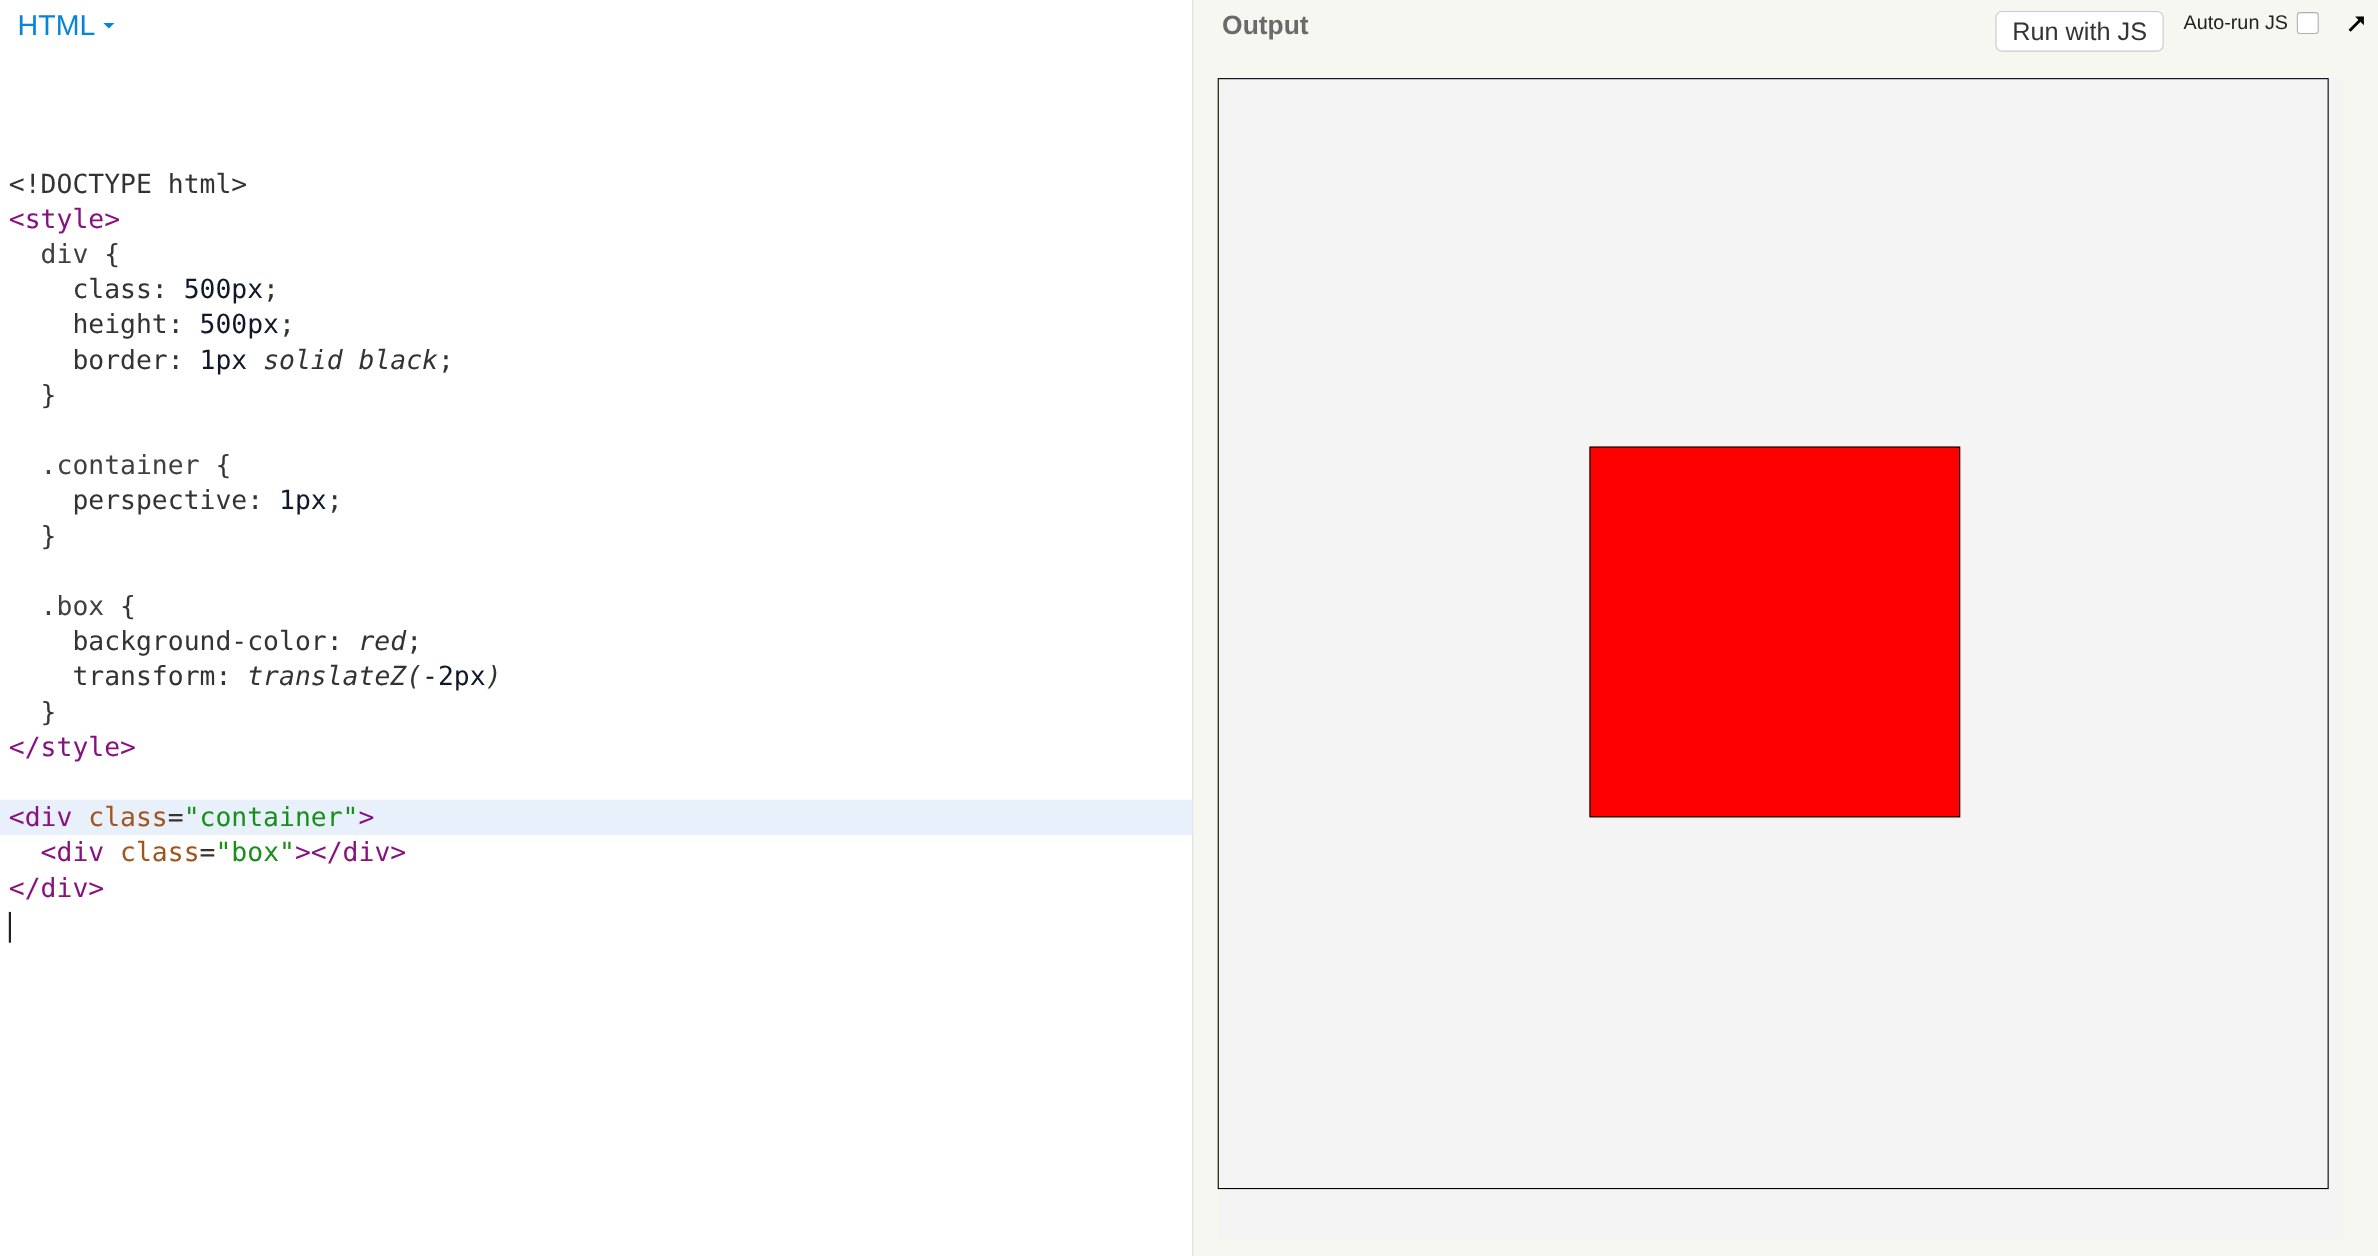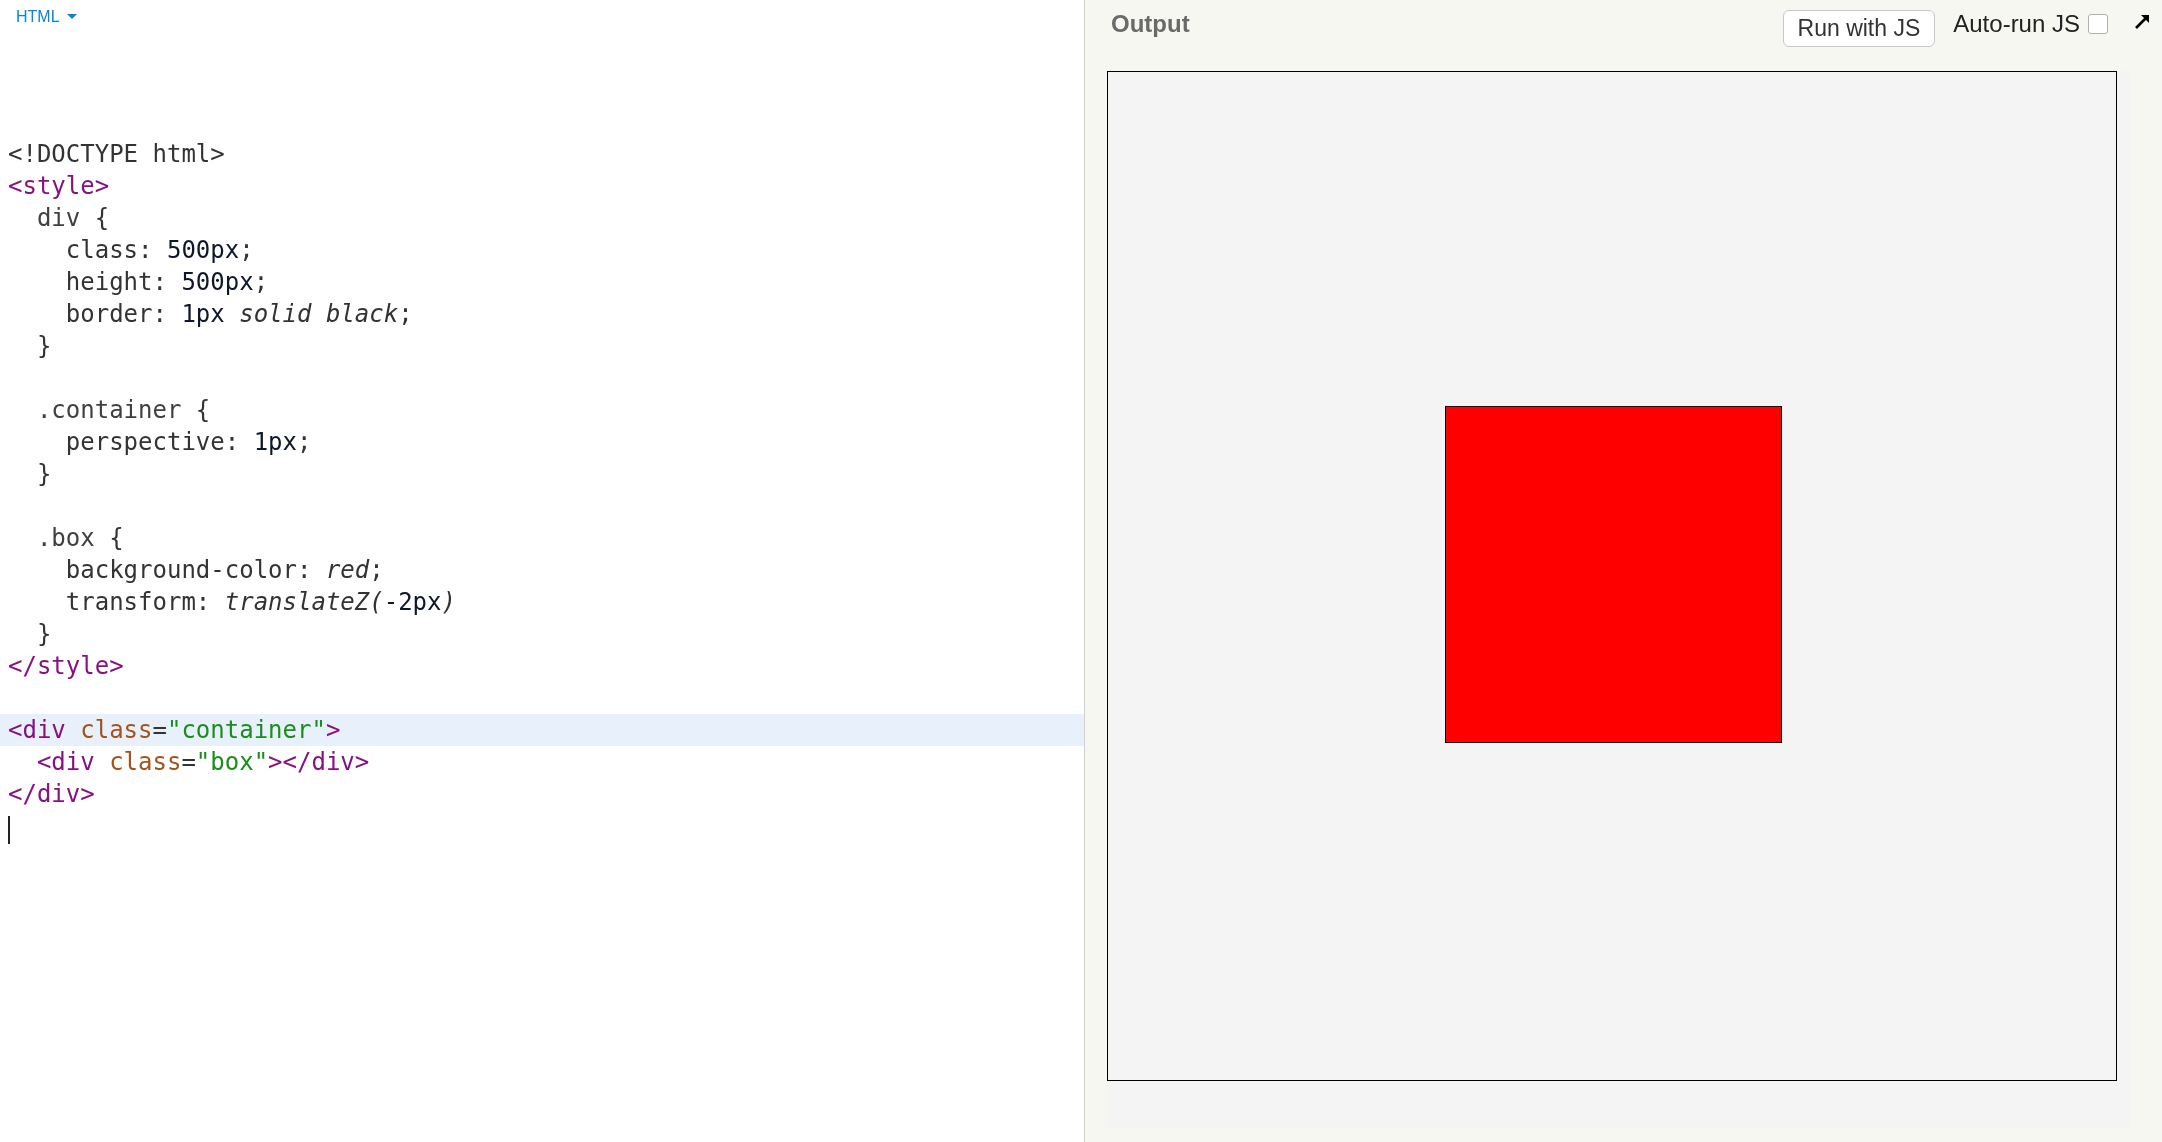--- a/index.html
+++ b/index.html
@@ -28,21 +28,21 @@
       display: flex;
       flex-direction: column;
     }
     .editor-header {
       padding: 8px 16px;
       display: flex;
       align-items: center;
     }
     .lang-selector {
       color: #0585d8;
-      font-size: 16px;
+      font-size: 26px;
       font-weight: 400;
       cursor: pointer;
       display: flex;
       align-items: center;
     }
     .lang-selector svg {
       margin-left: 4px;
     }
     .code-area {
       font-family: "Menlo", "Consolas", "Monaco", monospace;
@@ -100,21 +100,21 @@
       border-radius: 6px;
       padding: 4px 14px;
       font-size: 23px;
       color: #333;
       cursor: pointer;
       margin-right: 18px;
     }
     .autorun-wrap {
       display: flex;
       align-items: center;
-      font-size: 24px;
+      font-size: 18px;
       color: #222;
       margin-right: 22px;
     }
     .autorun-check {
       width: 20px;
       height: 20px;
       border: 1px solid #b0b0b0;
       border-radius: 3px;
       background: #fff;
       margin-left: 8px;

